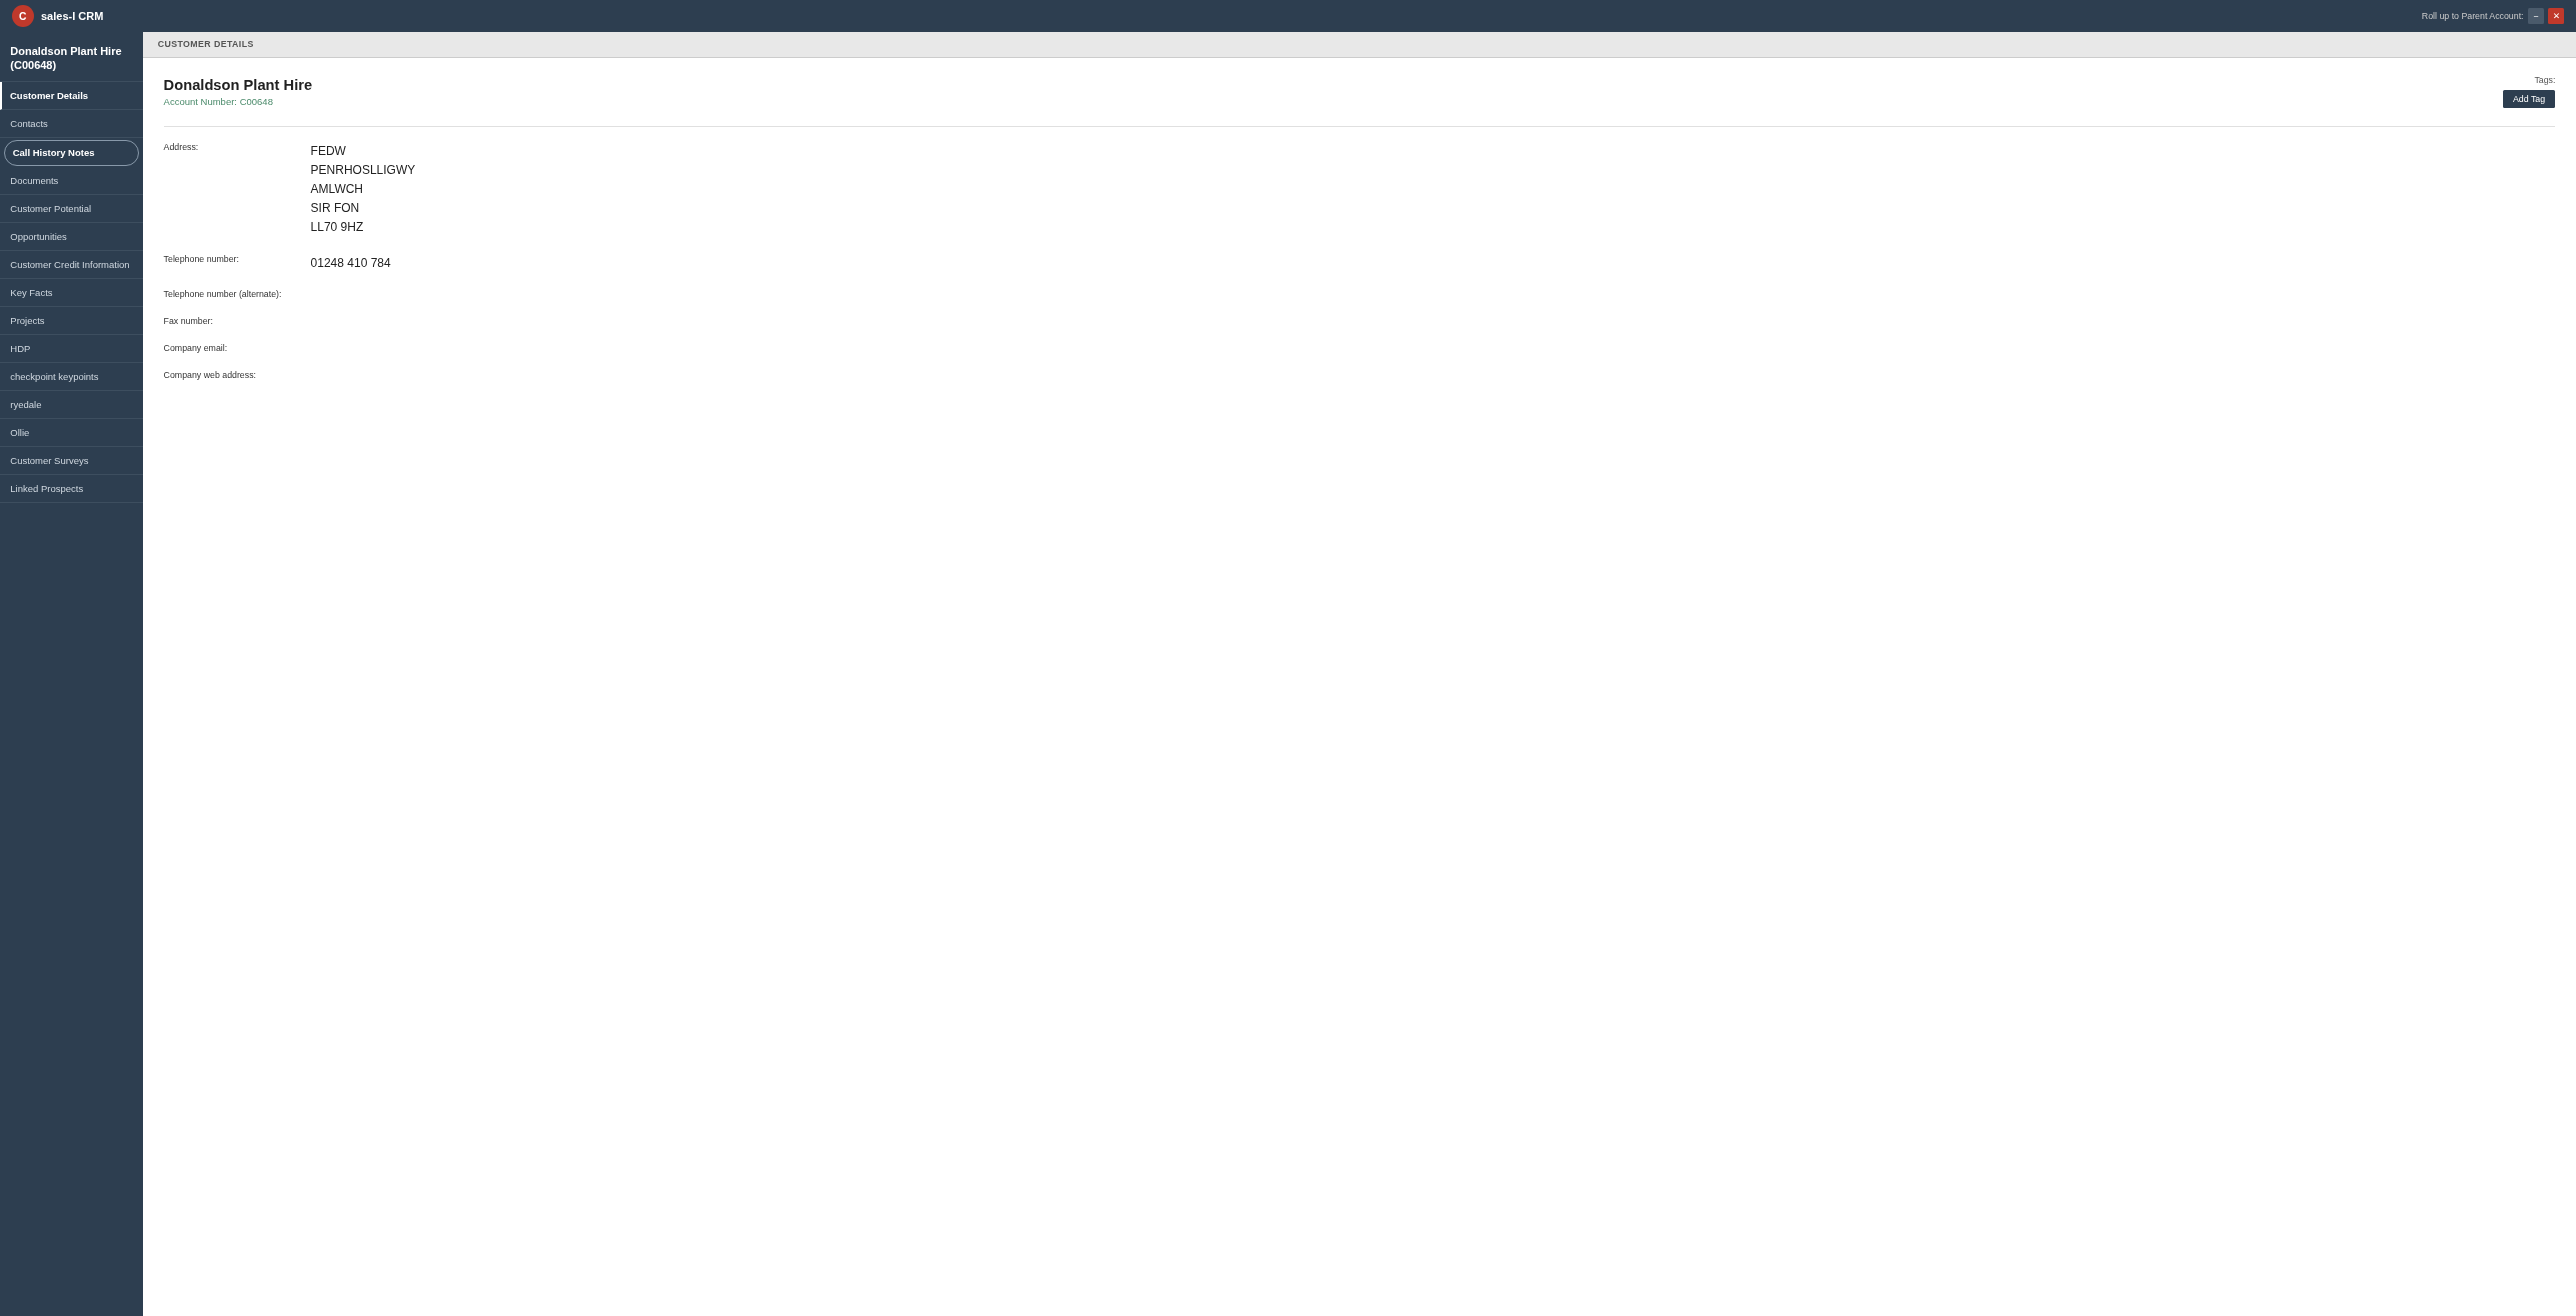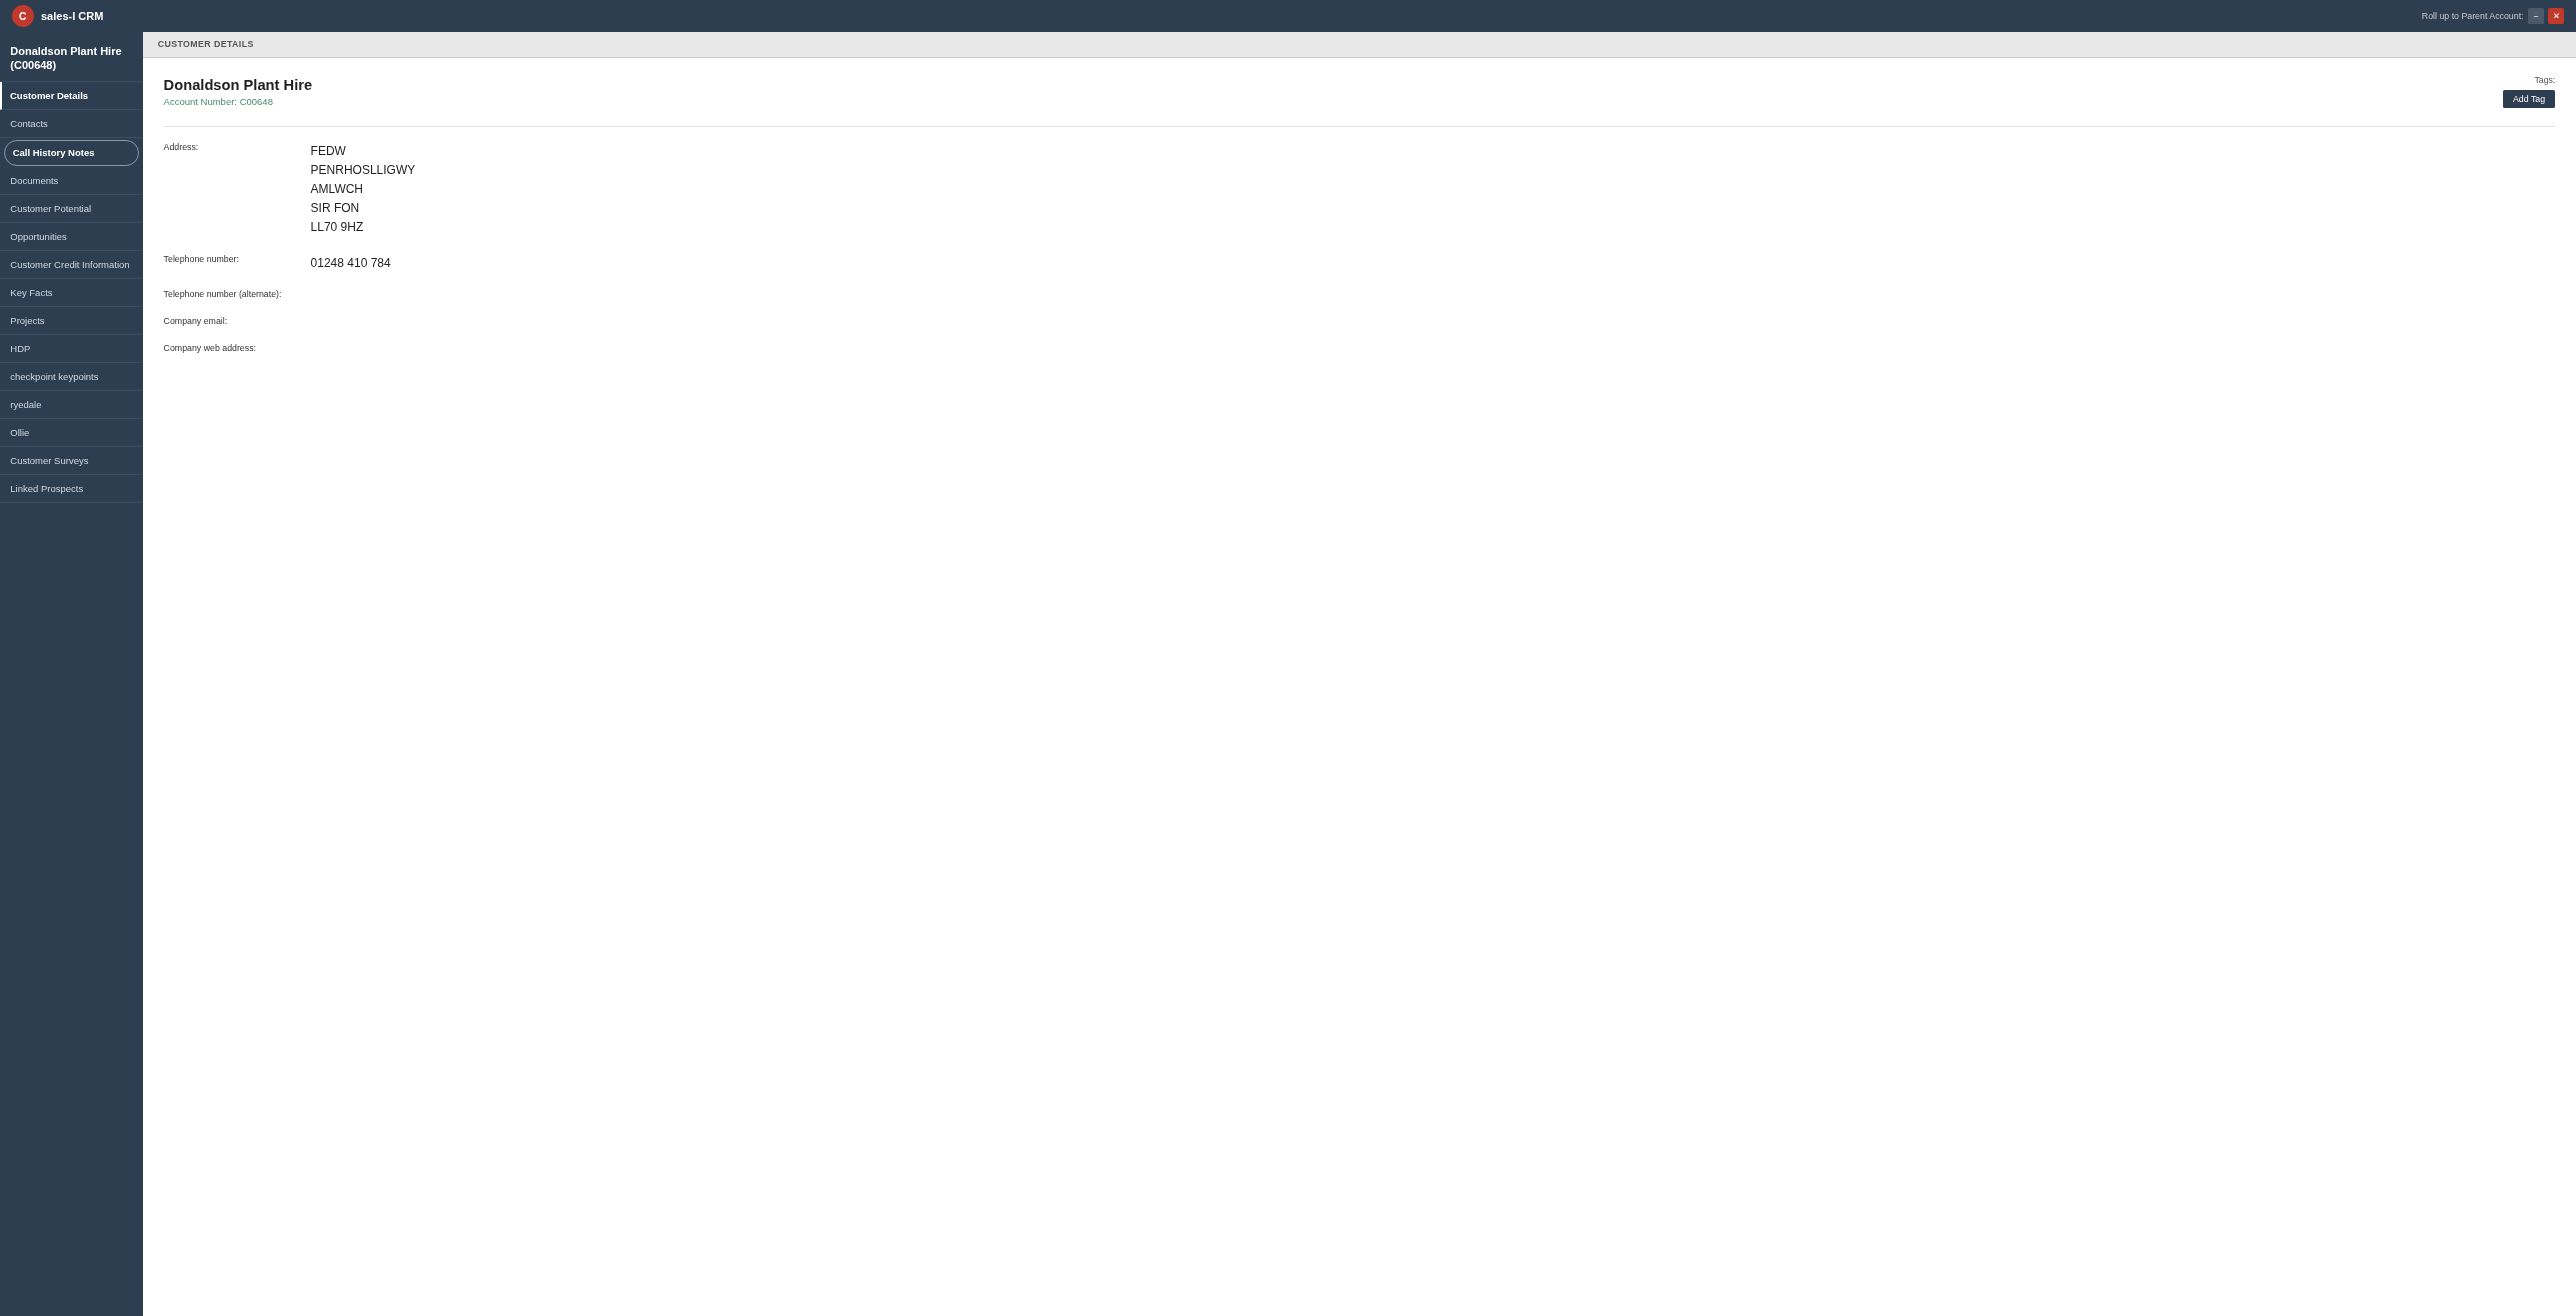--- a/index.html
+++ b/index.html
@@ -326,20 +326,24 @@
           <div class="detail-row">
             <div class="detail-label">Telephone number:</div>
             <div class="detail-value">01248 410 784</div>
           </div>
 
           <div class="detail-row">
             <div class="detail-label">Telephone number (alternate):</div>
             <div class="detail-value"></div>
           </div>
 
+          <div class="detail-row">
+            <div class="detail-label">Fax number:</div>
+            <div class="detail-value"></div>
+          </div>
 
           <div class="detail-row">
             <div class="detail-label">Company email:</div>
             <div class="detail-value"></div>
           </div>
 
           <div class="detail-row">
             <div class="detail-label">Company web address:</div>
             <div class="detail-value"></div>
           </div>

